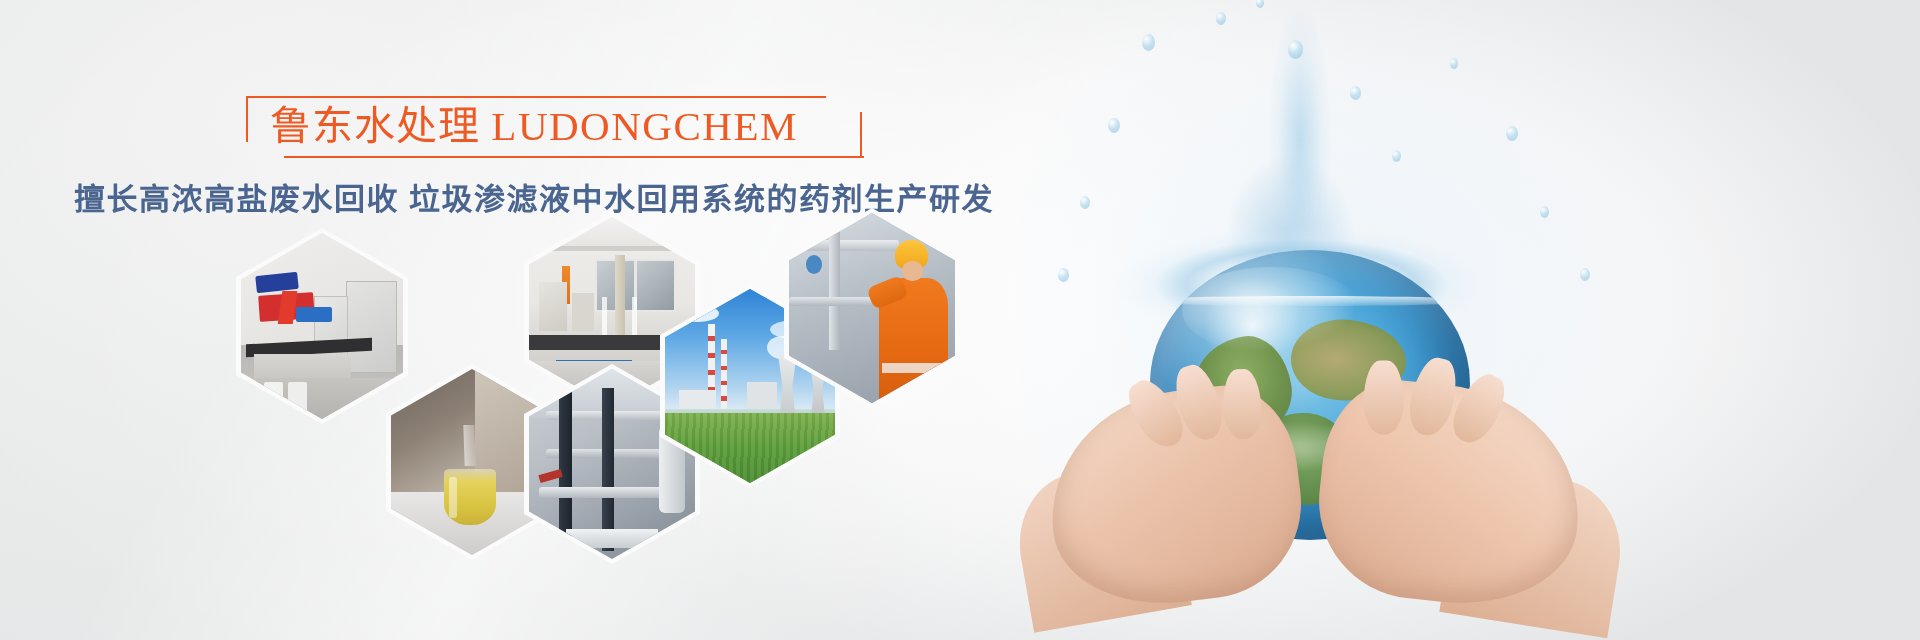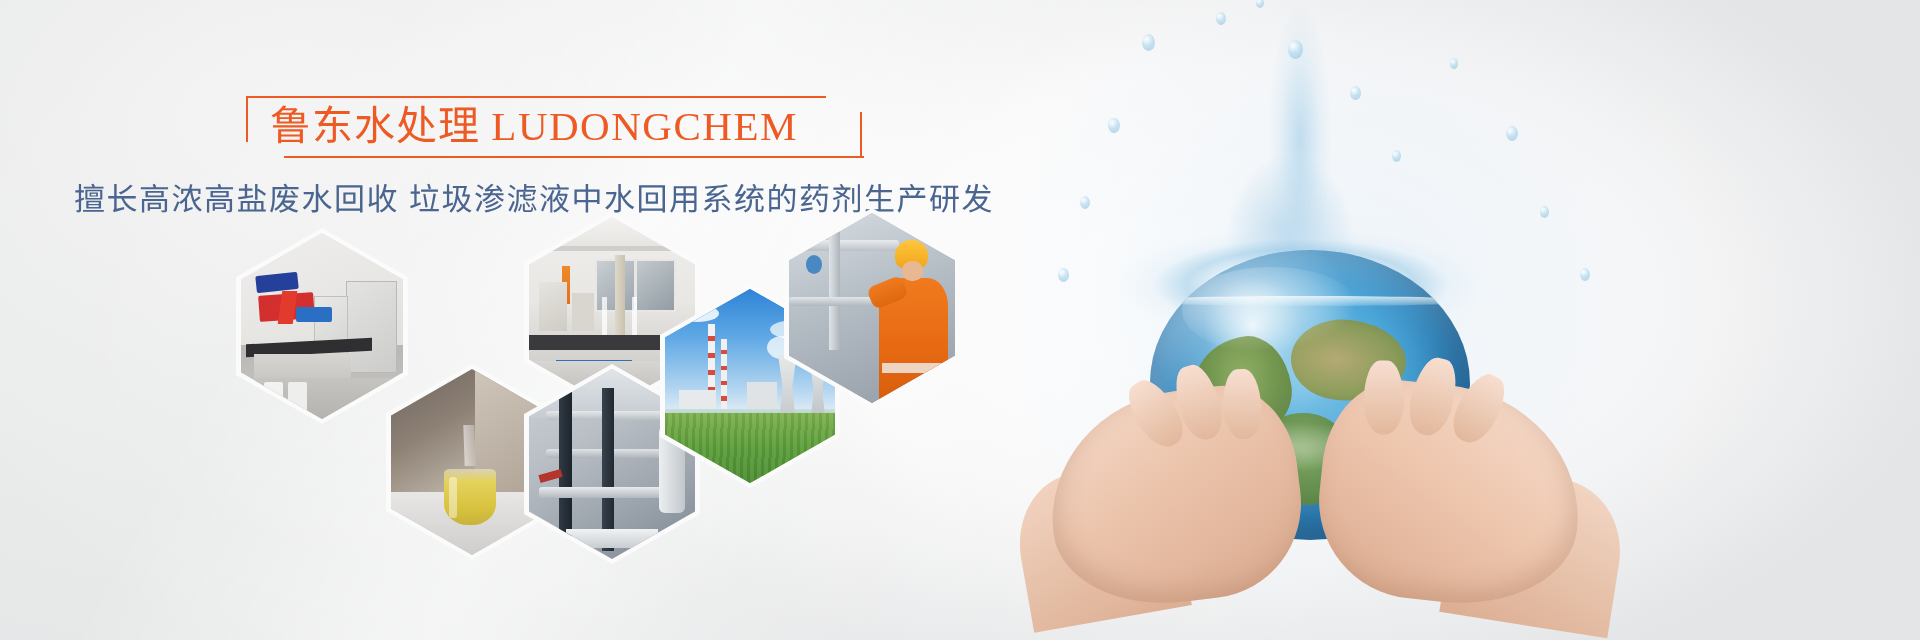--- a/index.html
+++ b/index.html
@@ -78,21 +78,21 @@
     background:#ee5a24;
   }
 
   .subtitle{
     margin-top:22px;
     font-size:31px;
     line-height:40px;
     color:#4a6590;
     letter-spacing:1.5px;
     white-space:nowrap;
-    font-weight:400;
+    font-weight:700;
   }
 
   
   .hex-cluster{
     position:absolute;
     left:236px; top:218px;
     width:740px; height:310px;
   }
   .hex{
     position:absolute;

